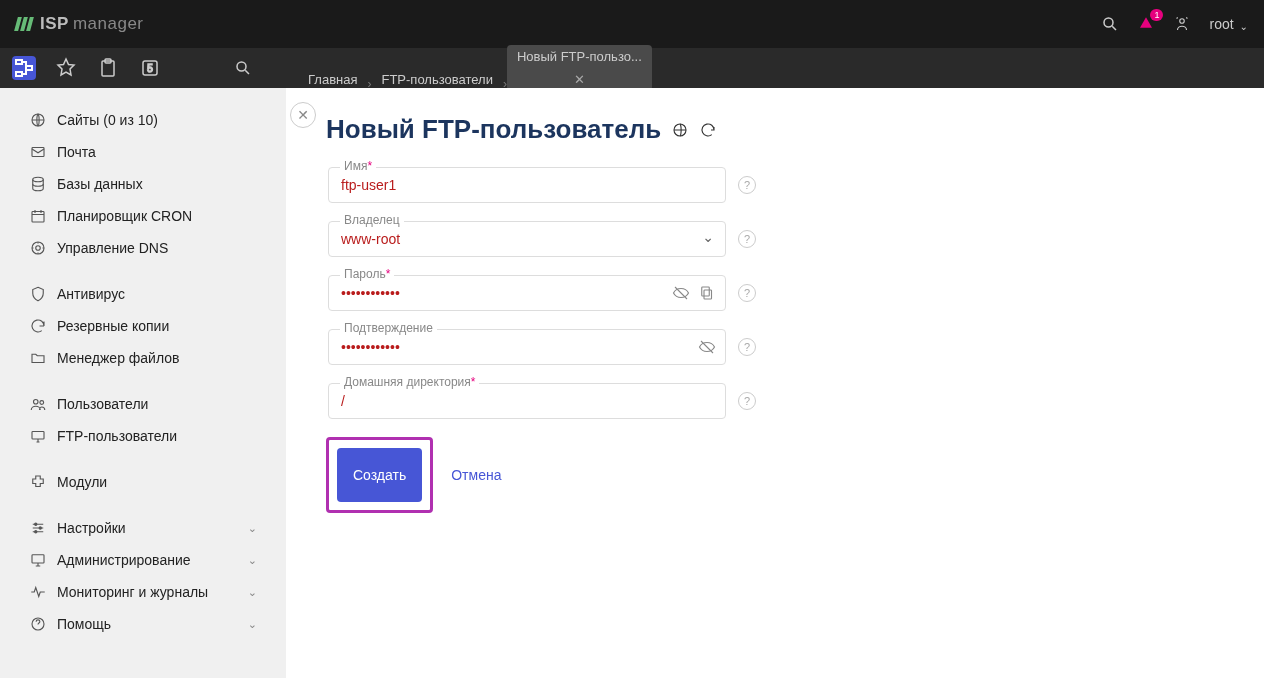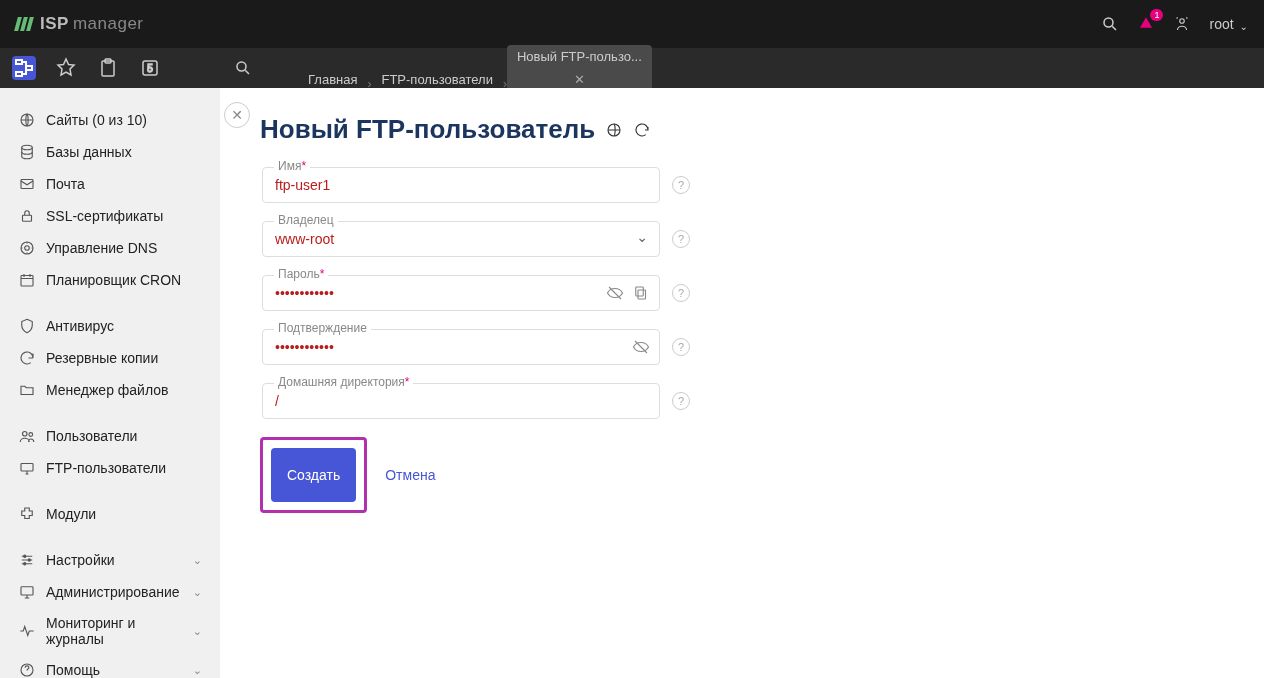--- a/index.html
+++ b/index.html
@@ -76,23 +76,23 @@
   gap: 8px;
   flex-direction: column;
 }
 .crumb-close { font-size: 13px; cursor: pointer; color: #aaa; }
 
 .page {
   display: flex;
   height: calc(678px - 88px);
 }
 .sidebar {
-  width: 220px;
+  width: 286px;
   background: #f0f0f0;
-  padding: 16px 8px;
+  padding: 16px 19px;
   overflow-y: auto;
 }
 .nav-item {
   display: flex; align-items: center;
   gap: 10px;
   padding: 7px 10px;
   cursor: pointer;
   color: #222;
   border-radius: 4px;
 }
@@ -276,63 +276,54 @@
           <svg viewBox="0 0 24 24" fill="none" stroke="currentColor" stroke-width="1.5">
             <circle cx="12" cy="12" r="8"></circle>
             <path d="M4 12h16M12 4c2 2 2 14 0 16M12 4c-2 2-2 14 0 16"></path>
           </svg>
         </span>
       <span class="nav-label">Сайты (0 из 10)</span>
     </div>
     <div class="nav-item">
       <span class="nav-icon">
           <svg viewBox="0 0 24 24" fill="none" stroke="currentColor" stroke-width="1.5">
+            <rect x="4" y="6" width="16" height="12" rx="1"></rect>
+            <path d="M4 8l8 5 8-5"></path>
+          </svg>
+        </span>
+      <span class="nav-label">Почта</span>
+    </div>
+    <div class="nav-item">
+      <span class="nav-icon">
+          <svg viewBox="0 0 24 24" fill="none" stroke="currentColor" stroke-width="1.5">
             <ellipse cx="12" cy="6" rx="7" ry="3"></ellipse>
             <path d="M5 6v12c0 1.7 3 3 7 3s7-1.3 7-3V6"></path>
             <path d="M5 12c0 1.7 3 3 7 3s7-1.3 7-3"></path>
           </svg>
         </span>
       <span class="nav-label">Базы данных</span>
     </div>
     <div class="nav-item">
       <span class="nav-icon">
           <svg viewBox="0 0 24 24" fill="none" stroke="currentColor" stroke-width="1.5">
-            <rect x="4" y="6" width="16" height="12" rx="1"></rect>
-            <path d="M4 8l8 5 8-5"></path>
-          </svg>
-        </span>
-      <span class="nav-label">Почта</span>
-    </div>
-    <div class="nav-item">
-      <span class="nav-icon">
-          <svg viewBox="0 0 24 24" fill="none" stroke="currentColor" stroke-width="1.5">
-            <rect x="6" y="11" width="12" height="8" rx="1"></rect>
-            <path d="M9 11V8a3 3 0 016 0v3"></path>
-          </svg>
-        </span>
-      <span class="nav-label">SSL-сертификаты</span>
+            <rect x="4" y="6" width="16" height="14" rx="1"></rect>
+            <path d="M4 10h16M8 4v4M16 4v4"></path>
+          </svg>
+        </span>
+      <span class="nav-label">Планировщик CRON</span>
     </div>
     <div class="nav-item">
       <span class="nav-icon">
           <svg viewBox="0 0 24 24" fill="none" stroke="currentColor" stroke-width="1.5">
             <circle cx="12" cy="12" r="8"></circle>
             <circle cx="12" cy="12" r="3"></circle>
             <path d="M12 4v2M12 18v2M4 12h2M18 12h2"></path>
           </svg>
         </span>
       <span class="nav-label">Управление DNS</span>
-    </div>
-    <div class="nav-item">
-      <span class="nav-icon">
-          <svg viewBox="0 0 24 24" fill="none" stroke="currentColor" stroke-width="1.5">
-            <rect x="4" y="6" width="16" height="14" rx="1"></rect>
-            <path d="M4 10h16M8 4v4M16 4v4"></path>
-          </svg>
-        </span>
-      <span class="nav-label">Планировщик CRON</span>
     </div>
     <div class="nav-gap"></div>
 
     <div class="nav-item">
       <span class="nav-icon">
           <svg viewBox="0 0 24 24" fill="none" stroke="currentColor" stroke-width="1.5">
             <path d="M12 3l7 3v5c0 5-3 8-7 10-4-2-7-5-7-10V6z"></path>
           </svg>
         </span>
       <span class="nav-label">Антивирус</span>

